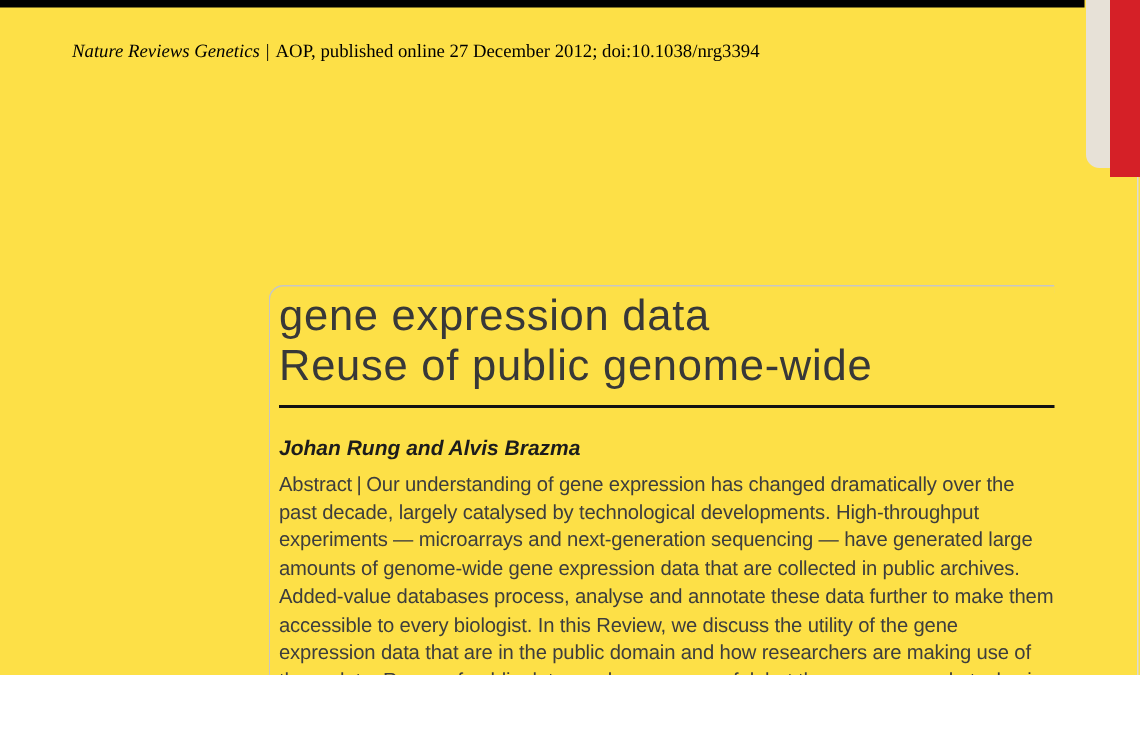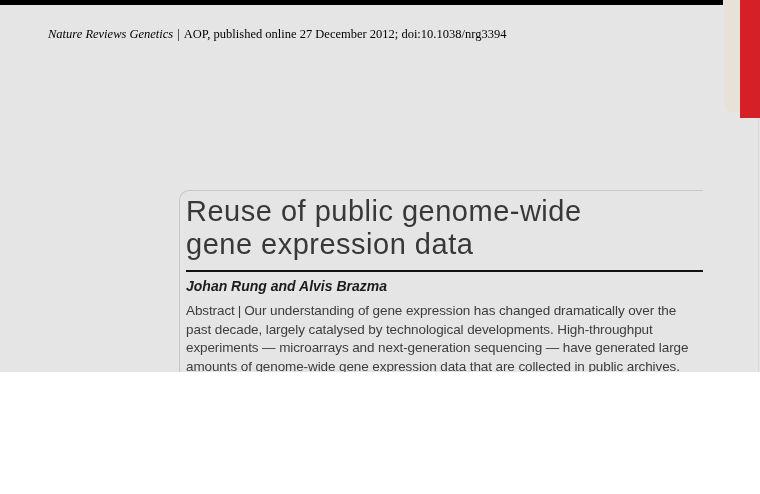--- a/index.html
+++ b/index.html
@@ -1,22 +1,22 @@
 <!DOCTYPE html>
 <html><head>
 <meta charset="utf-8">
 <style>
   html, body { margin: 0; padding: 0; }
   body { background: #ffffff; font-family: "Liberation Sans", sans-serif; }
 
   .page {
     position: relative;
     width: 760px;
-    height: 372px;
-    background: #e5e5e5;
+    height: 450px;
+    background: #fde047;
     overflow: hidden;
   }
 
   
   .top-rule {
     position: absolute;
     left: 0; top: 0;
     width: 723px; height: 5px;
     background: #000000;
   }
@@ -88,21 +88,21 @@
   .article-title span { display: block; }
 
   .title-rule {
     margin-top: 9px;
     width: 517px;
     height: 2px;
     background: #121212;
   }
 
   .article-authors {
-    margin-top: 6px;
+    margin-top: 18px;
     font-style: italic;
     font-weight: bold;
     font-size: 14px;
     color: #1c1c1c;
   }
 
   .article-abstract {
     margin: 8px 0 0 0;
     width: 518px;
     font-size: 13.5px;
@@ -131,22 +131,22 @@
   <div class="tab-red"></div>
   <div class="page-edge-line"></div>
 
   <div class="header-citation">
     <span class="journal-name">Nature Reviews Genetics</span><span class="header-sep">|</span><span>AOP, published online 27 December 2012; doi:10.1038/nrg3394</span>
   </div>
 
 
   <div class="article-box">
     <div class="article-title">
+      <span>gene expression data</span>
       <span>Reuse of public genome-wide</span>
-      <span>gene expression data</span>
     </div>
 
     <div class="title-rule"></div>
 
     <div class="article-authors">Johan Rung and Alvis Brazma</div>
 
     <p class="article-abstract">
       <span>Abstract</span><span class="abstract-sep">|</span><span>Our understanding of gene expression has changed dramatically over the past decade, largely catalysed by technological developments. High-throughput experiments — microarrays and next-generation sequencing — have generated large amounts of genome-wide gene expression data that are collected in public archives. Added-value databases process, analyse and annotate these data further to make them accessible to every biologist. In this Review, we discuss the utility of the gene expression data that are in the public domain and how researchers are making use of these data. Reuse of public data can be very powerful, but there are many obstacles in data preparation and analysis and in the interpretation of the results. We will discuss these challenges and provide recommendations that we believe can improve the utility of such data.</span>
     </p>
   </div>

